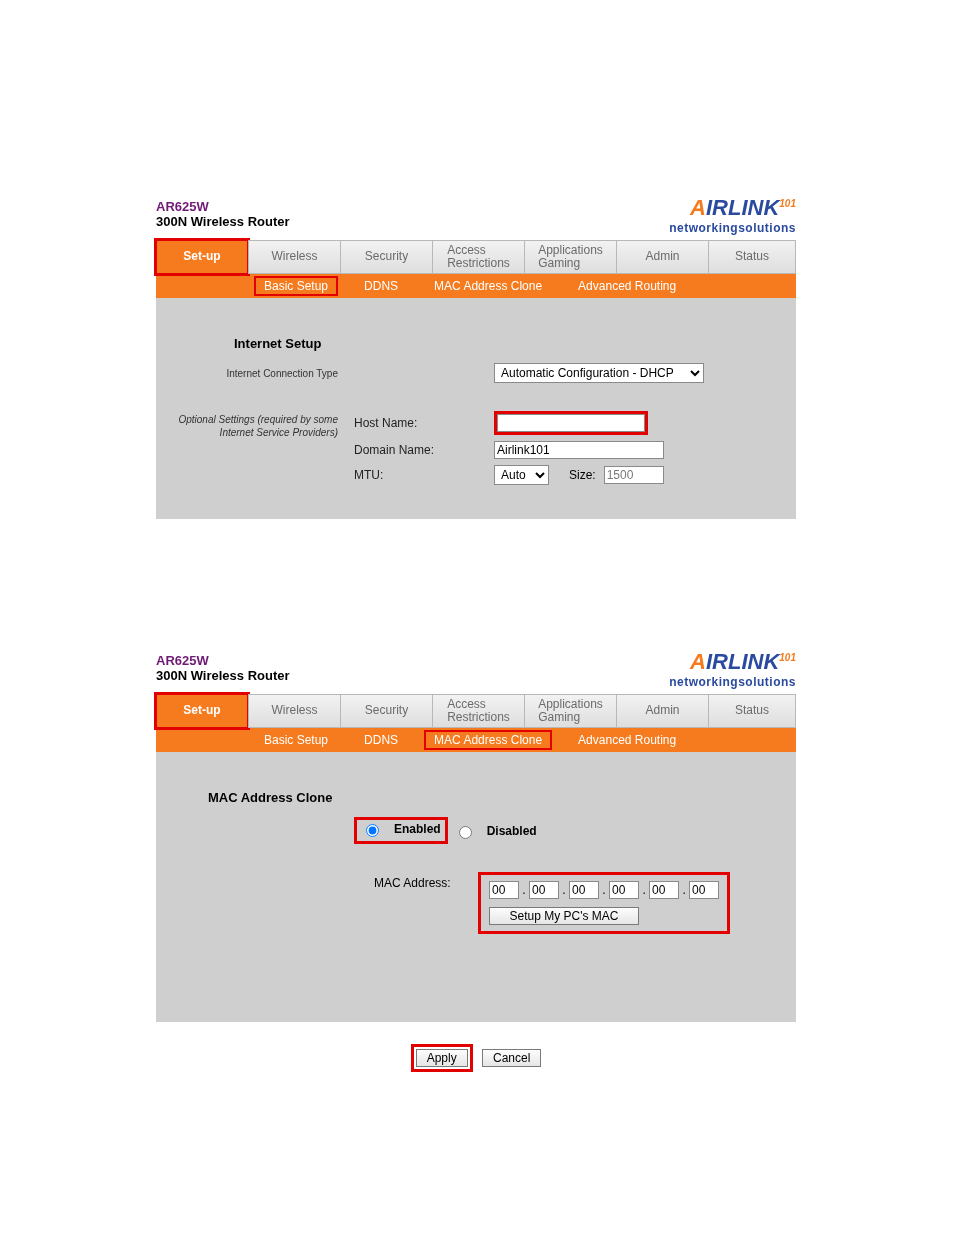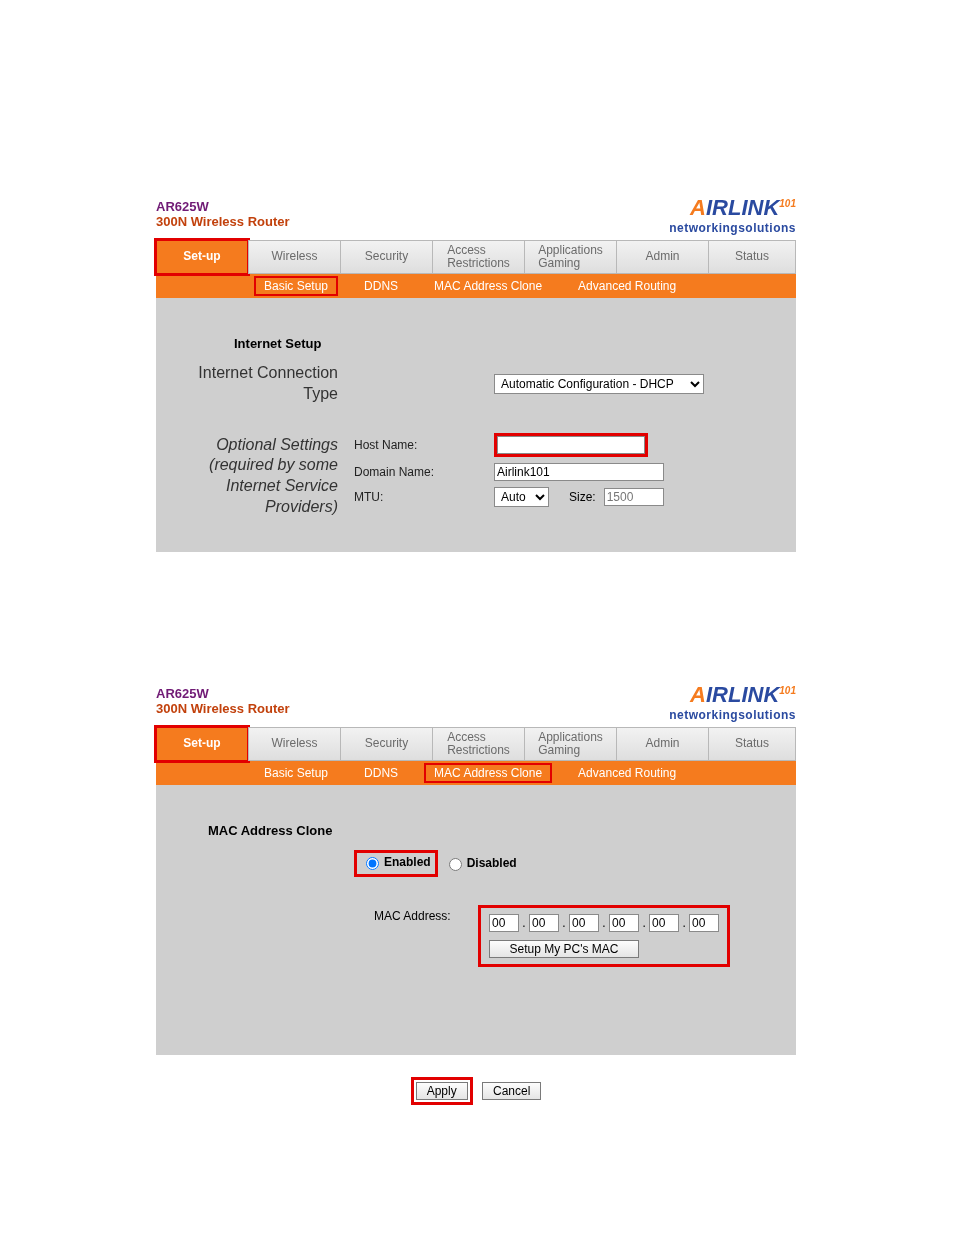--- a/index.html
+++ b/index.html
@@ -23,21 +23,21 @@
     position: relative;
     height: 45px;
   }
   .model {
     color: #701a75;
     font-weight: bold;
     font-size: 13px;
     padding-top: 4px;
   }
   .subtitle {
-    color: #c2410c;
+    color: #000000;
     font-weight: bold;
     font-size: 13px;
   }
   .logo-wrap {
     position: absolute;
     right: 0;
     top: 0;
     text-align: right;
   }
   .logo-a {
@@ -106,21 +106,21 @@
   }
   .form-row {
     display: flex;
     align-items: center;
     margin: 4px 0;
   }
   .left-col {
     width: 160px;
     text-align: right;
     padding-right: 16px;
-    font-size: 16px;
+    font-size: 10px;
     color: #333;
     line-height: 1.3;
   }
   .mid-lbl {
     width: 140px;
     font-size: 12px;
     color: #222;
   }
   select, input[type="text"] {
     font-size: 12px;
@@ -129,21 +129,21 @@
     background: #fff;
     box-sizing: border-box;
   }
   .sel-conn { width: 210px; }
   .txt-host { width: 148px; }
   .txt-dom { width: 170px; }
   .sel-mtu { width: 55px; }
   .txt-size { width: 60px; background: #eee; color: #777; }
   .mac-oct { width: 30px; text-align: left; }
   .spacer-gap { height: 20px; }
-  .radio-grp { display: inline-flex; align-items: center; gap: 2px; }
+  .radio-grp { display: inline-flex; align-items: center; gap: 12px; }
   .radio-grp label { font-weight: bold; font-size: 12px; }
   .btn {
     font-size: 12px;
     padding: 1px 10px;
     border: 1px solid #7a7a7a;
     background: linear-gradient(#fdfdfd,#e5e5e5);
     cursor: pointer;
   }
   .btn-row {
     text-align: center;

